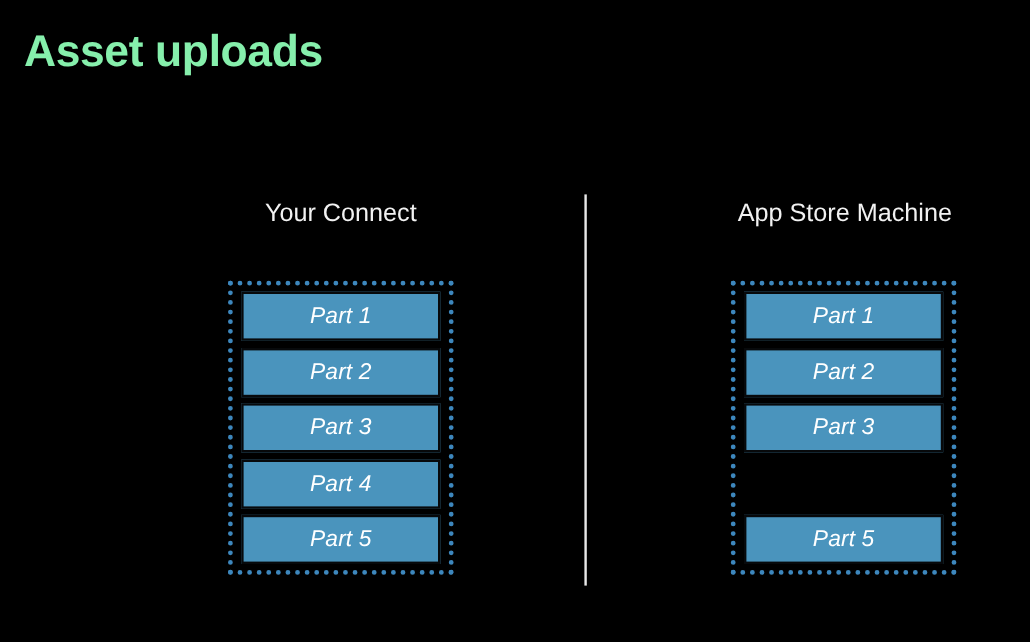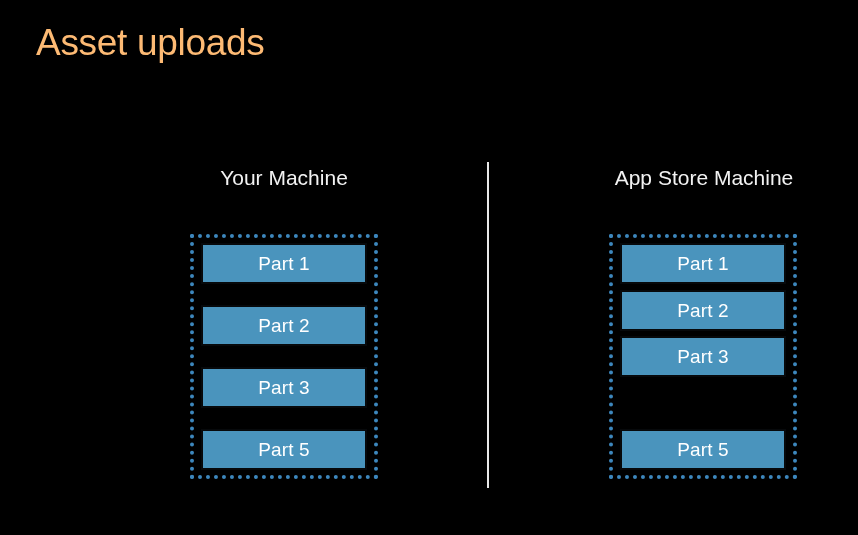--- a/index.html
+++ b/index.html
@@ -13,26 +13,26 @@
     position: relative;
     overflow: hidden;
     font-family: "Liberation Sans", sans-serif;
     color: #ffffff;
     -webkit-font-smoothing: antialiased;
   }
 
   
   #slide-title {
     position: absolute;
-    left: 36px;
+    left: 20px;
     top: 21px;
     font-size: 37px;
-    font-weight: normal;
+    font-weight: bold;
     letter-spacing: -0.3px;
-    color: #fdba74;
+    color: #86efac;
     line-height: 44px;
     white-space: nowrap;
   }
 
   
   .column-heading {
     position: absolute;
     top: 165px;
     font-size: 21px;
     font-weight: normal;
@@ -68,20 +68,21 @@
     justify-content: space-between;
   }
   #container-left  { left: 190px; }
   #container-right { left: 609px; }
 
   
   .part-slot {
     height: 41px;
     box-sizing: border-box;
     position: relative;
+    font-style: italic;
   }
   .part-bar {
     position: absolute;
     left: 0;
     top: 0;
     right: 0;
     bottom: 0;
     background: #4a94bd;
     border: 2px solid #07090b;
     box-sizing: border-box;
@@ -92,35 +93,38 @@
     line-height: 19px;
     color: #ffffff;
     letter-spacing: 0.1px;
   }
 </style>
 </head>
 <body>
 
 <div id="slide-title">Asset uploads</div>
 
-<div class="column-heading" id="heading-left">Your Machine</div>
+<div class="column-heading" id="heading-left">Your Connect</div>
 
 <div class="column-heading" id="heading-right">App Store Machine</div>
 
 <div id="divider"></div>
 
 <div class="part-container" id="container-left">
   <div class="part-slot">
     <div class="part-bar">Part 1</div>
   </div>
   <div class="part-slot">
     <div class="part-bar">Part 2</div>
   </div>
   <div class="part-slot">
     <div class="part-bar">Part 3</div>
+  </div>
+  <div class="part-slot">
+    <div class="part-bar">Part 4</div>
   </div>
   <div class="part-slot">
     <div class="part-bar">Part 5</div>
   </div>
 </div>
 
 <div class="part-container" id="container-right">
   <div class="part-slot">
     <div class="part-bar">Part 1</div>
   </div>

